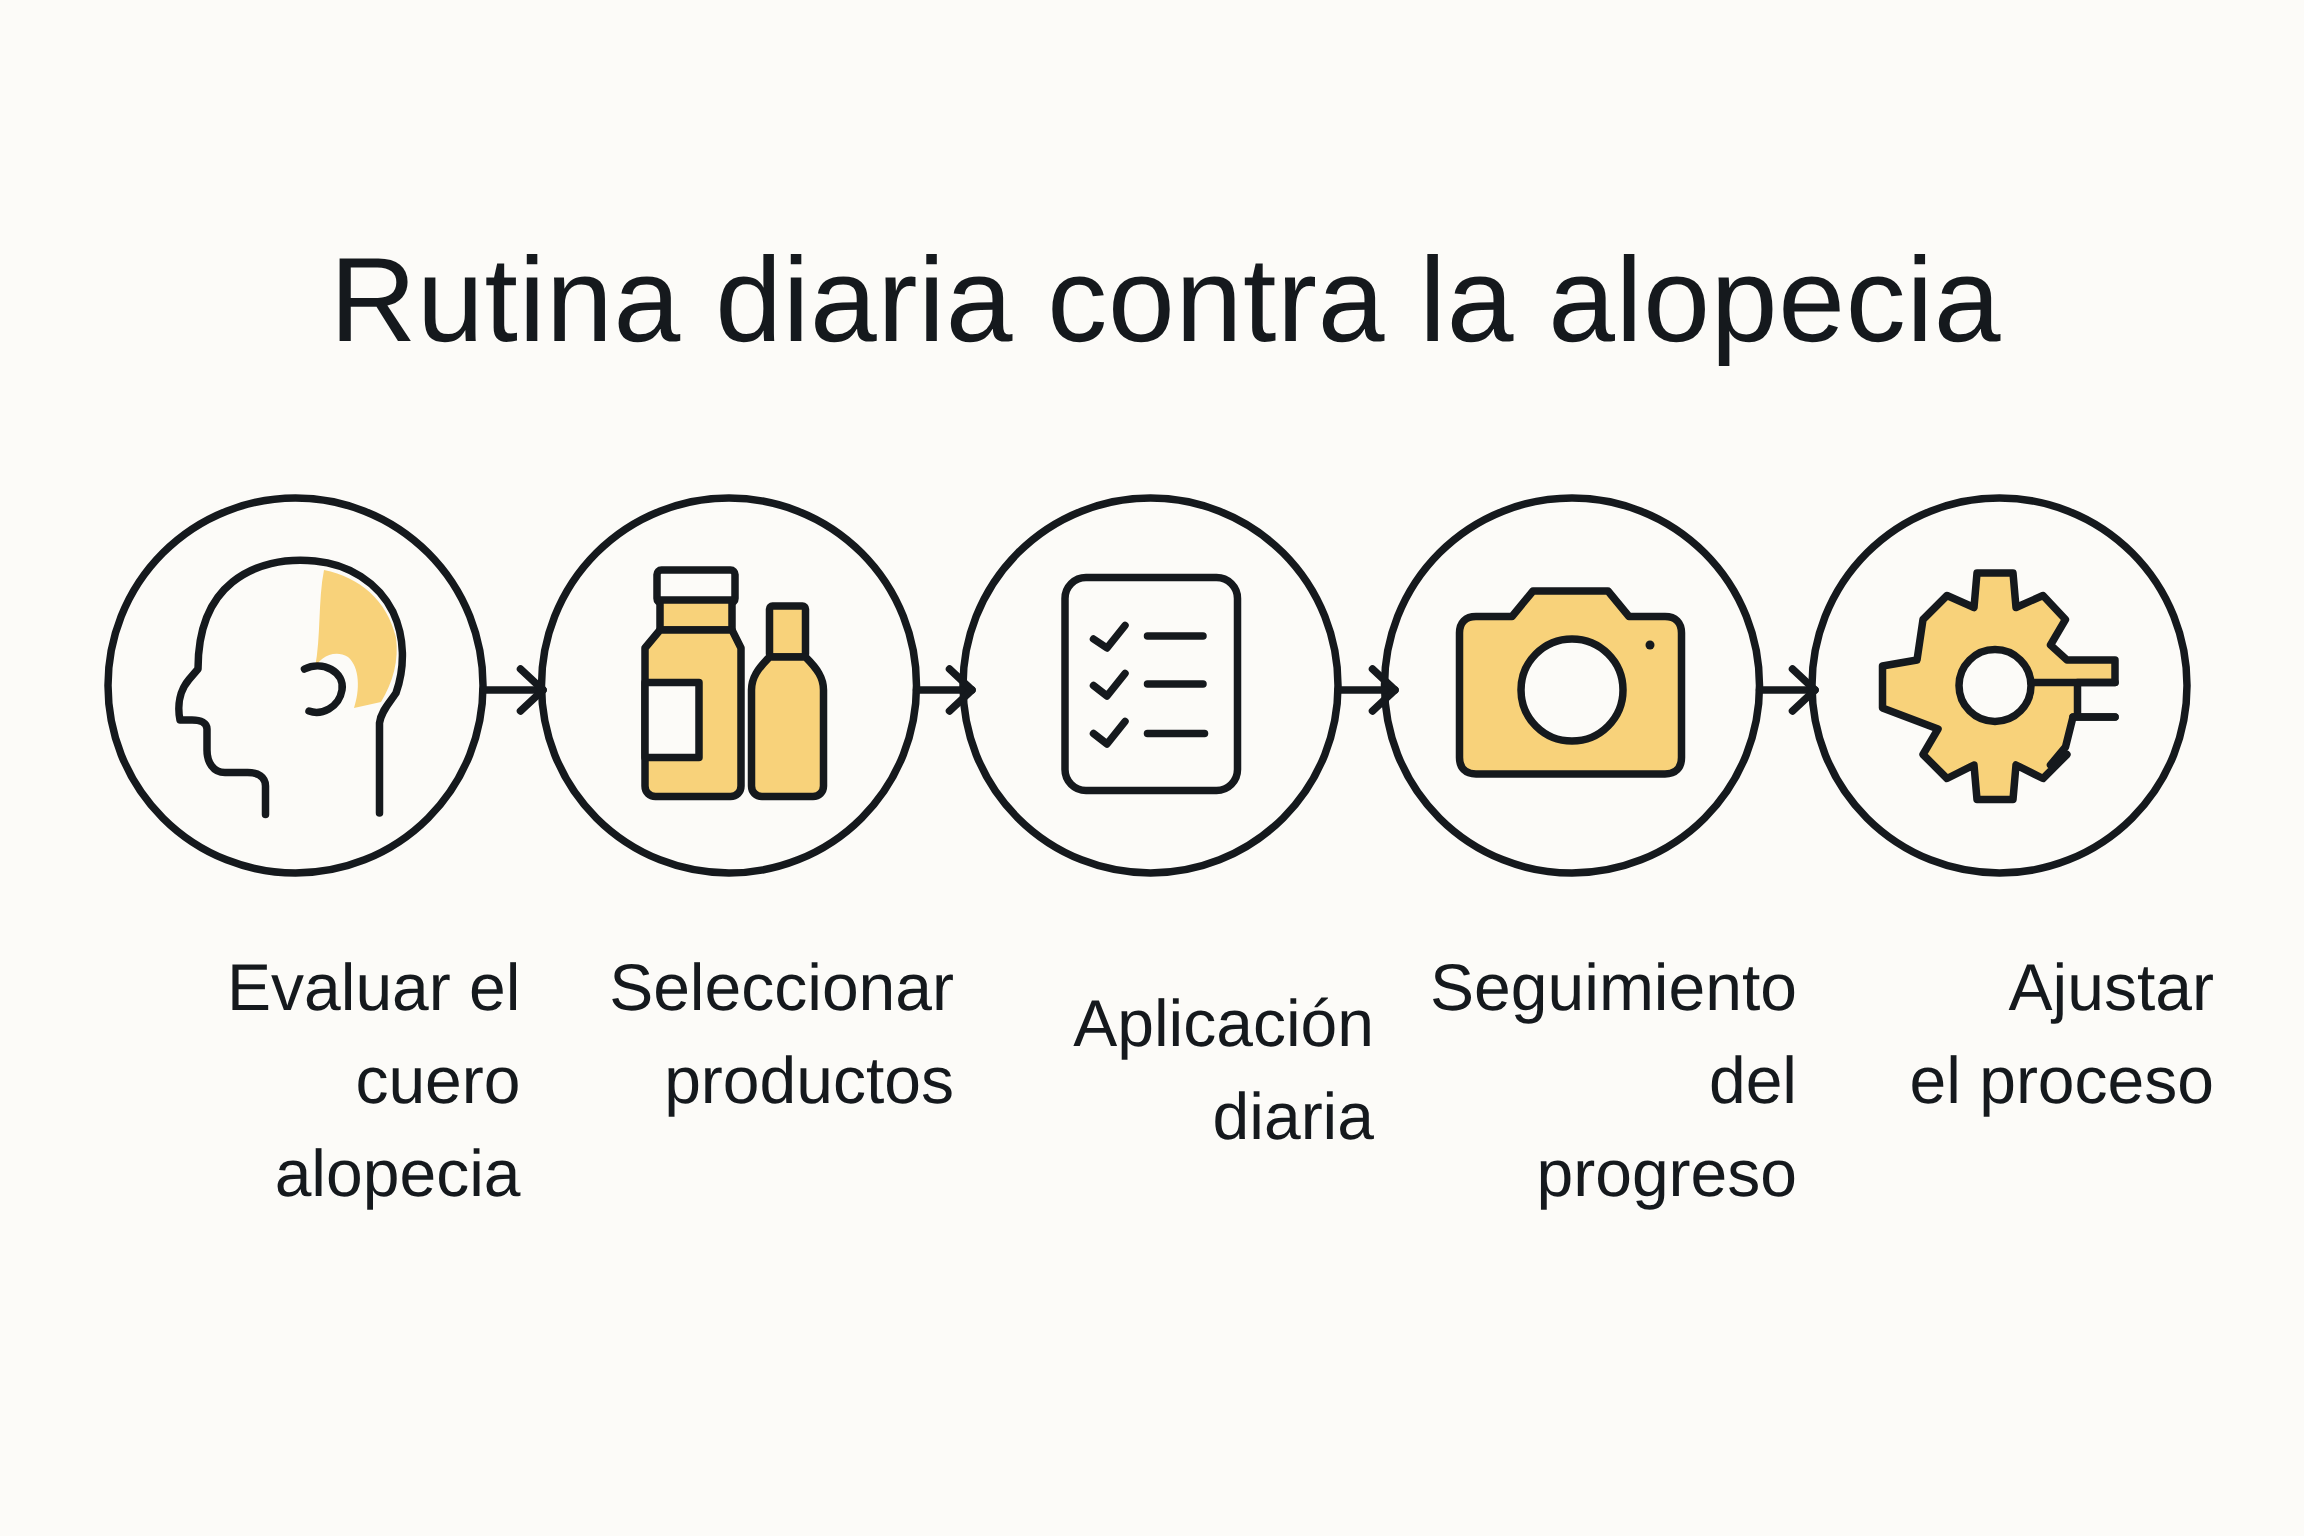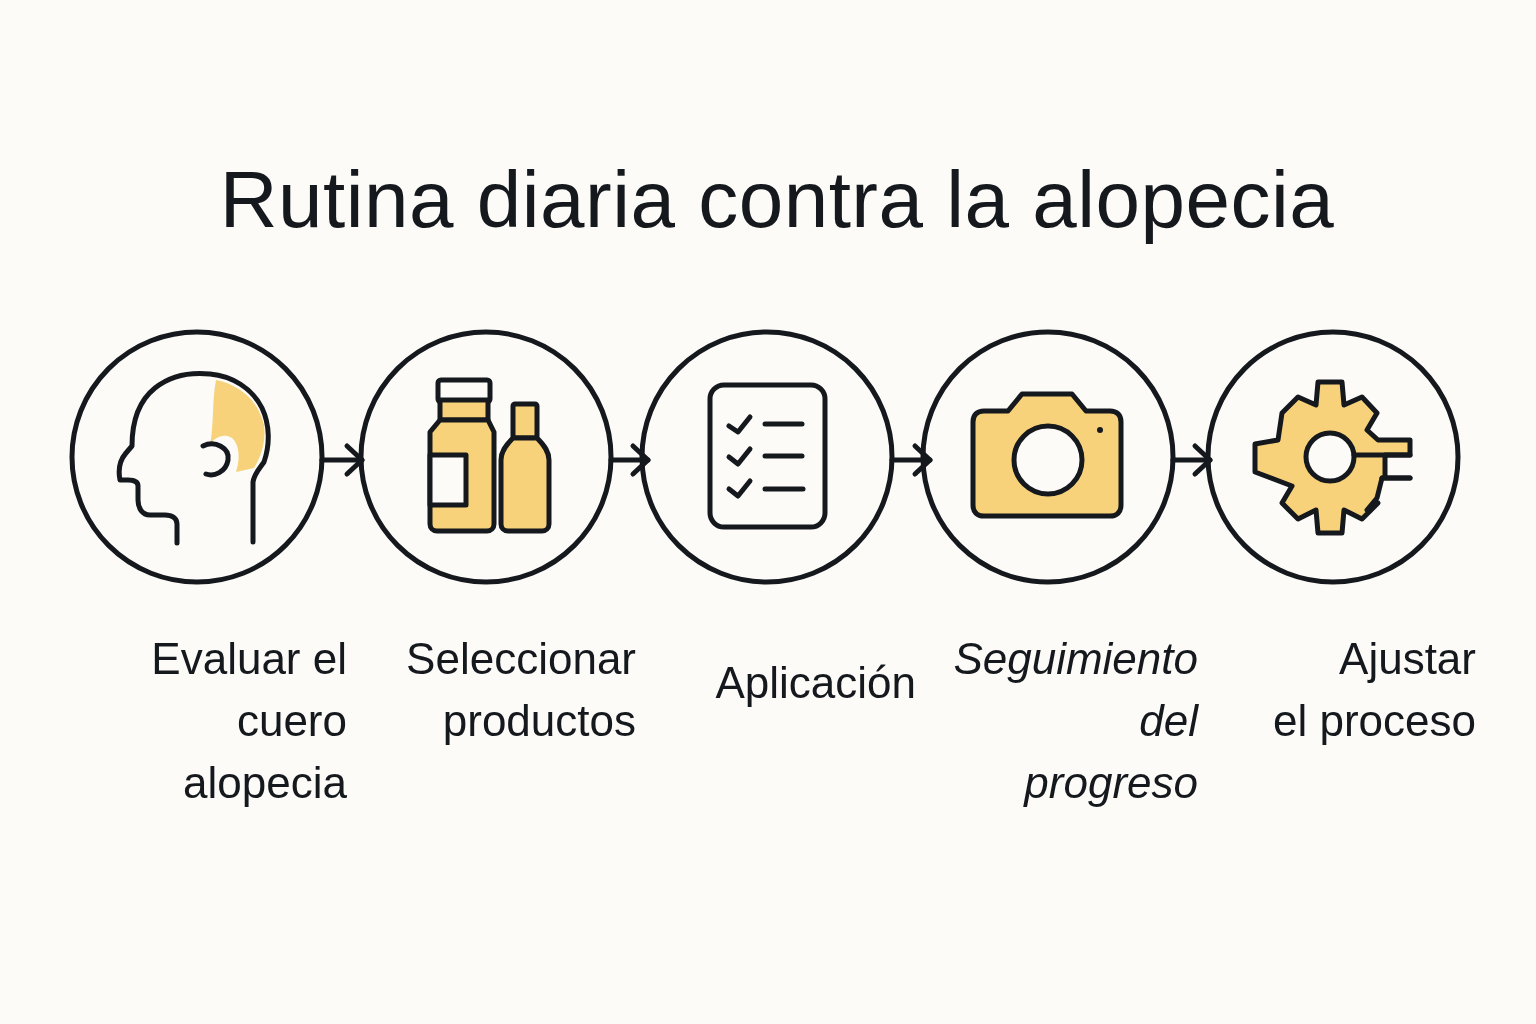--- a/index.html
+++ b/index.html
@@ -125,22 +125,23 @@
   <span>Evaluar el</span>
   <span>cuero</span>
   <span>alopecia</span>
 </div>
 <div class="label" style="left:336px;">
   <span>Seleccionar</span>
   <span>productos</span>
 </div>
 <div class="label" style="left:616px;margin-top:24px;">
   <span>Aplicación</span>
+  <span>diaria</span>
 </div>
-<div class="label" style="left:898px;font-style:italic;">
+<div class="label" style="left:898px;">
   <span>Seguimiento</span>
   <span>del</span>
   <span>progreso</span>
 </div>
 <div class="label" style="left:1176px;">
   <span>Ajustar</span>
   <span>el proceso</span>
 </div>
 
 </body></html>

